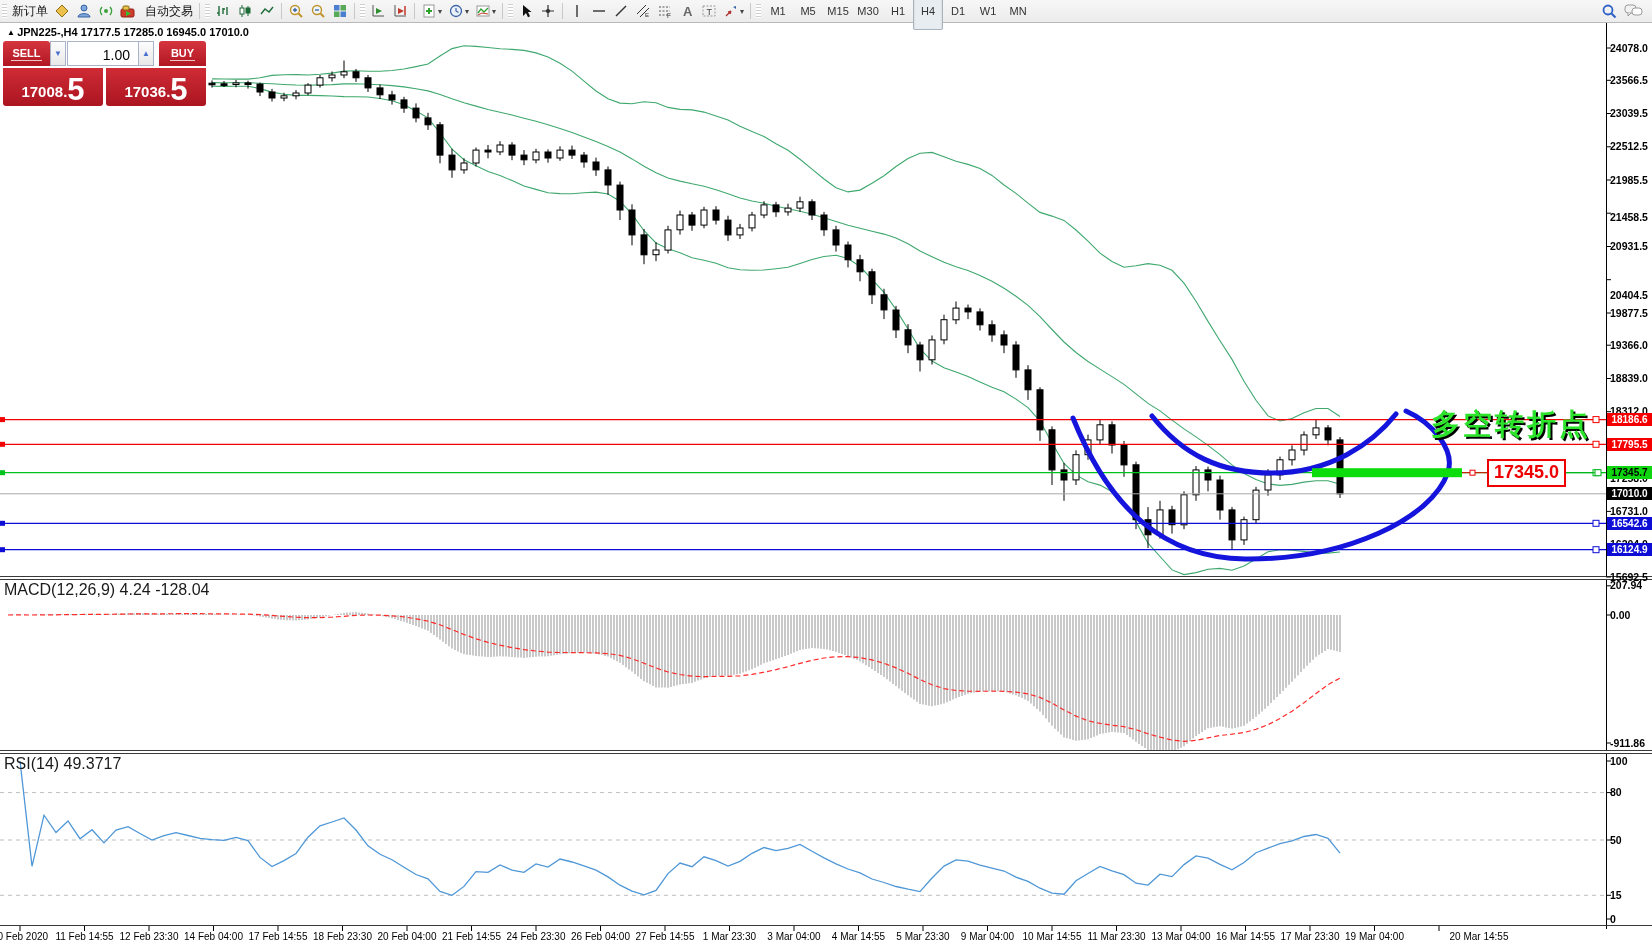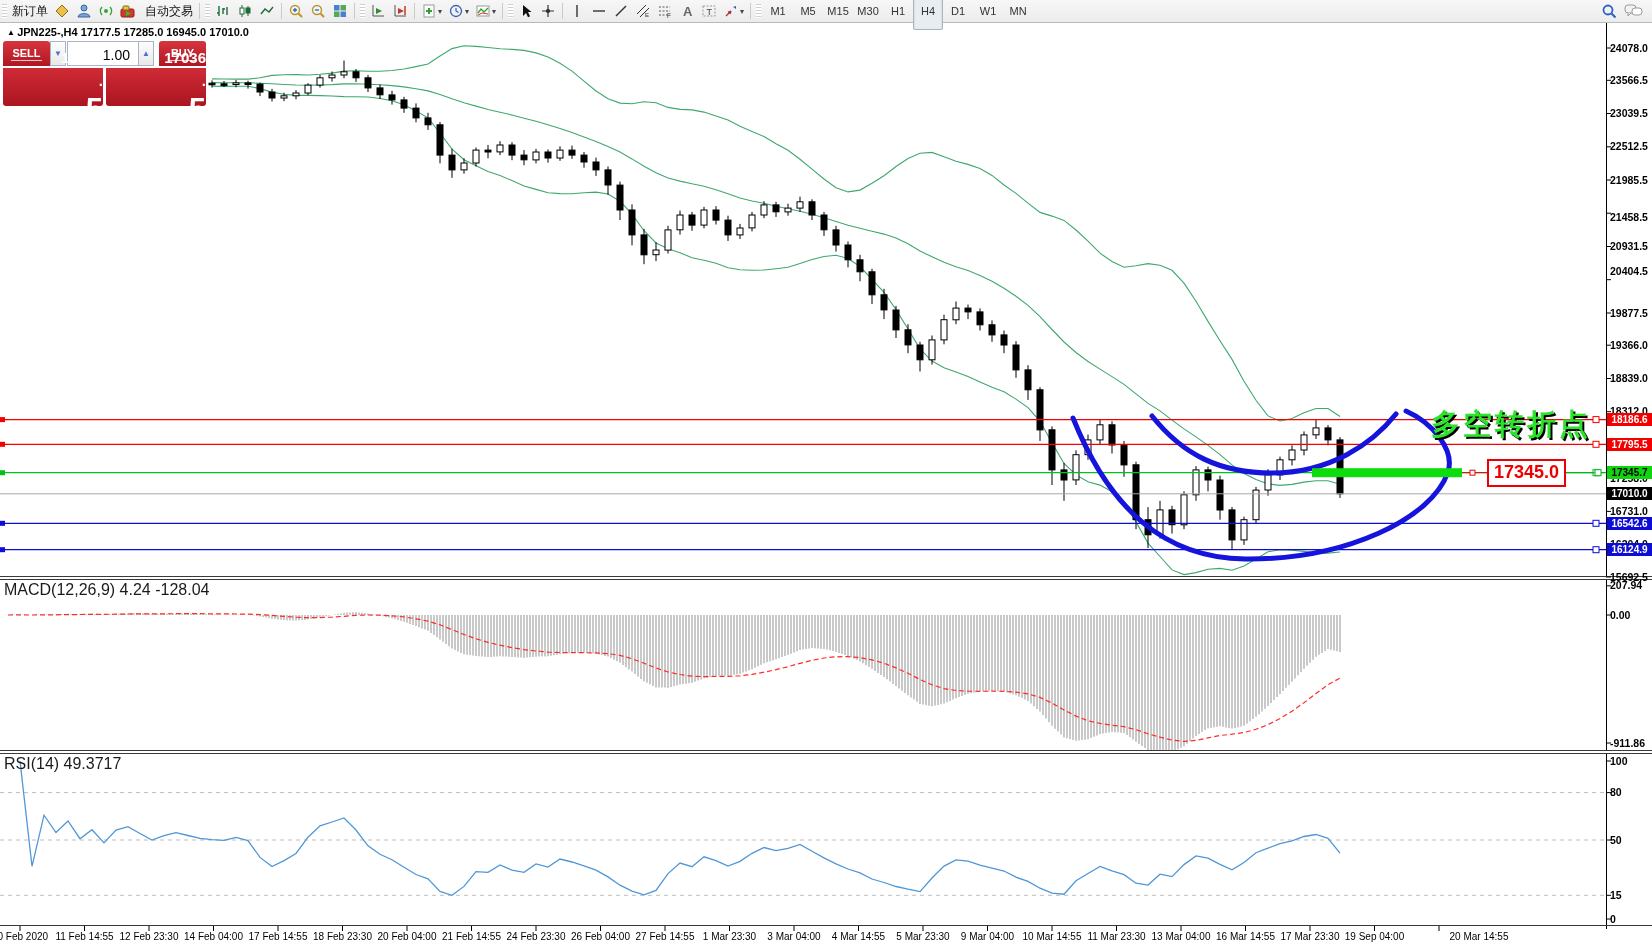--- a/index.html
+++ b/index.html
@@ -34,21 +34,21 @@
   #quote{position:absolute;left:3px;top:41px;width:203px;height:65px;}
   .qbtn{position:absolute;top:0;height:25px;background:linear-gradient(#d6353f,#b01722);color:#fff;
         font-size:11px;font-weight:700;display:flex;align-items:center;justify-content:center;border-radius:3px 3px 0 0;}
   .qbtn span{border-bottom:1px solid rgba(255,255,255,.75);padding:0 1px 1px;}
   .spin{position:absolute;top:0;width:16px;height:25px;background:linear-gradient(#fdfdfd,#e8e8e8);
         border:1px solid #aab4c8;box-sizing:border-box;display:flex;align-items:center;justify-content:center;
         font-size:8px;color:#4a6fd0;}
   #vol{position:absolute;left:64px;top:0;width:72px;height:25px;border:1px solid #aab4c8;box-sizing:border-box;
        background:#fff;font-size:14px;color:#000;text-align:right;padding:3px 8px 0 0;}
   .bigprice{position:absolute;top:27px;width:100px;height:38px;background:linear-gradient(#cf2b36,#ab1520);
-            color:#fff;display:flex;align-items:flex-end;justify-content:center;border-radius:0 0 3px 3px;flex-direction:column;}
+            color:#fff;display:flex;align-items:flex-end;justify-content:center;border-radius:0 0 3px 3px;}
   .bigprice .small{font-size:15px;font-weight:700;padding-bottom:6px;}
   .bigprice .big{font-size:31px;font-weight:700;line-height:30px;padding-bottom:1px;}
   
   #cn-note{position:absolute;left:1431px;top:405px;font-size:29px;font-weight:700;letter-spacing:3px;
            color:#2be32b;text-shadow:2px 2px 0 #000;white-space:nowrap;}
   #callout{position:absolute;left:1487px;top:459px;width:75px;height:24px;border:2px solid #ee0000;background:#fff;
            color:#ee0000;font-size:18px;font-weight:700;text-align:center;line-height:23px;}
 </style>
 </head>
 <body>
@@ -1012,21 +1012,21 @@
     </svg>
 
   <div id="labels">
       <div class="ticklab" style="top:41.5px">24078.0</div>
       <div class="ticklab" style="top:73.8px">23566.5</div>
       <div class="ticklab" style="top:107.0px">23039.5</div>
       <div class="ticklab" style="top:140.3px">22512.5</div>
       <div class="ticklab" style="top:173.5px">21985.5</div>
       <div class="ticklab" style="top:211px">21458.5</div>
       <div class="ticklab" style="top:240.0px">20931.5</div>
-      <div class="ticklab" style="top:265px">20404.5</div>
+      <div class="ticklab" style="top:289px">20404.5</div>
       <div class="ticklab" style="top:306.5px">19877.5</div>
       <div class="ticklab" style="top:338.7px">19366.0</div>
       <div class="ticklab" style="top:372.0px">18839.0</div>
       <div class="ticklab" style="top:405.2px">18312.0</div>
       <div class="ticklab" style="top:438.5px">17785.0</div>
       <div class="ticklab" style="top:471.7px">17258.0</div>
       <div class="ticklab" style="top:504.9px">16731.0</div>
       <div class="ticklab" style="top:538.2px">16204.0</div>
       <div class="ticklab" style="top:570.5px">15692.5</div>
       <div class="ticklab" style="top:579.3px">207.94</div>
@@ -1057,21 +1057,21 @@
       <div class="timelab" style="left:729.5px">1 Mar 23:30</div>
       <div class="timelab" style="left:794px">3 Mar 04:00</div>
       <div class="timelab" style="left:858.5px">4 Mar 14:55</div>
       <div class="timelab" style="left:923px">5 Mar 23:30</div>
       <div class="timelab" style="left:987.5px">9 Mar 04:00</div>
       <div class="timelab" style="left:1052px">10 Mar 14:55</div>
       <div class="timelab" style="left:1116.5px">11 Mar 23:30</div>
       <div class="timelab" style="left:1181px">13 Mar 04:00</div>
       <div class="timelab" style="left:1245.5px">16 Mar 14:55</div>
       <div class="timelab" style="left:1310px">17 Mar 23:30</div>
-      <div class="timelab" style="left:1374.5px">19 Sep 04:00</div>
+      <div class="timelab" style="left:1374.5px">19 Mar 04:00</div>
       <div class="timelab" style="left:1479px">20 Mar 14:55</div>
     </div>
 
   <div id="title-line"><span class="tri">▲ </span><span>JPN225-,H4 17177.5 17285.0 16945.0 17010.0</span></div>
   <div class="indlabel" style="top:581px">MACD(12,26,9) 4.24 -128.04</div>
   <div class="indlabel" style="top:755px">RSI(14) 49.3717</div>
 
   <div id="quote">
     <div class="qbtn" style="left:0;width:47px">
         <span>SELL</span>

